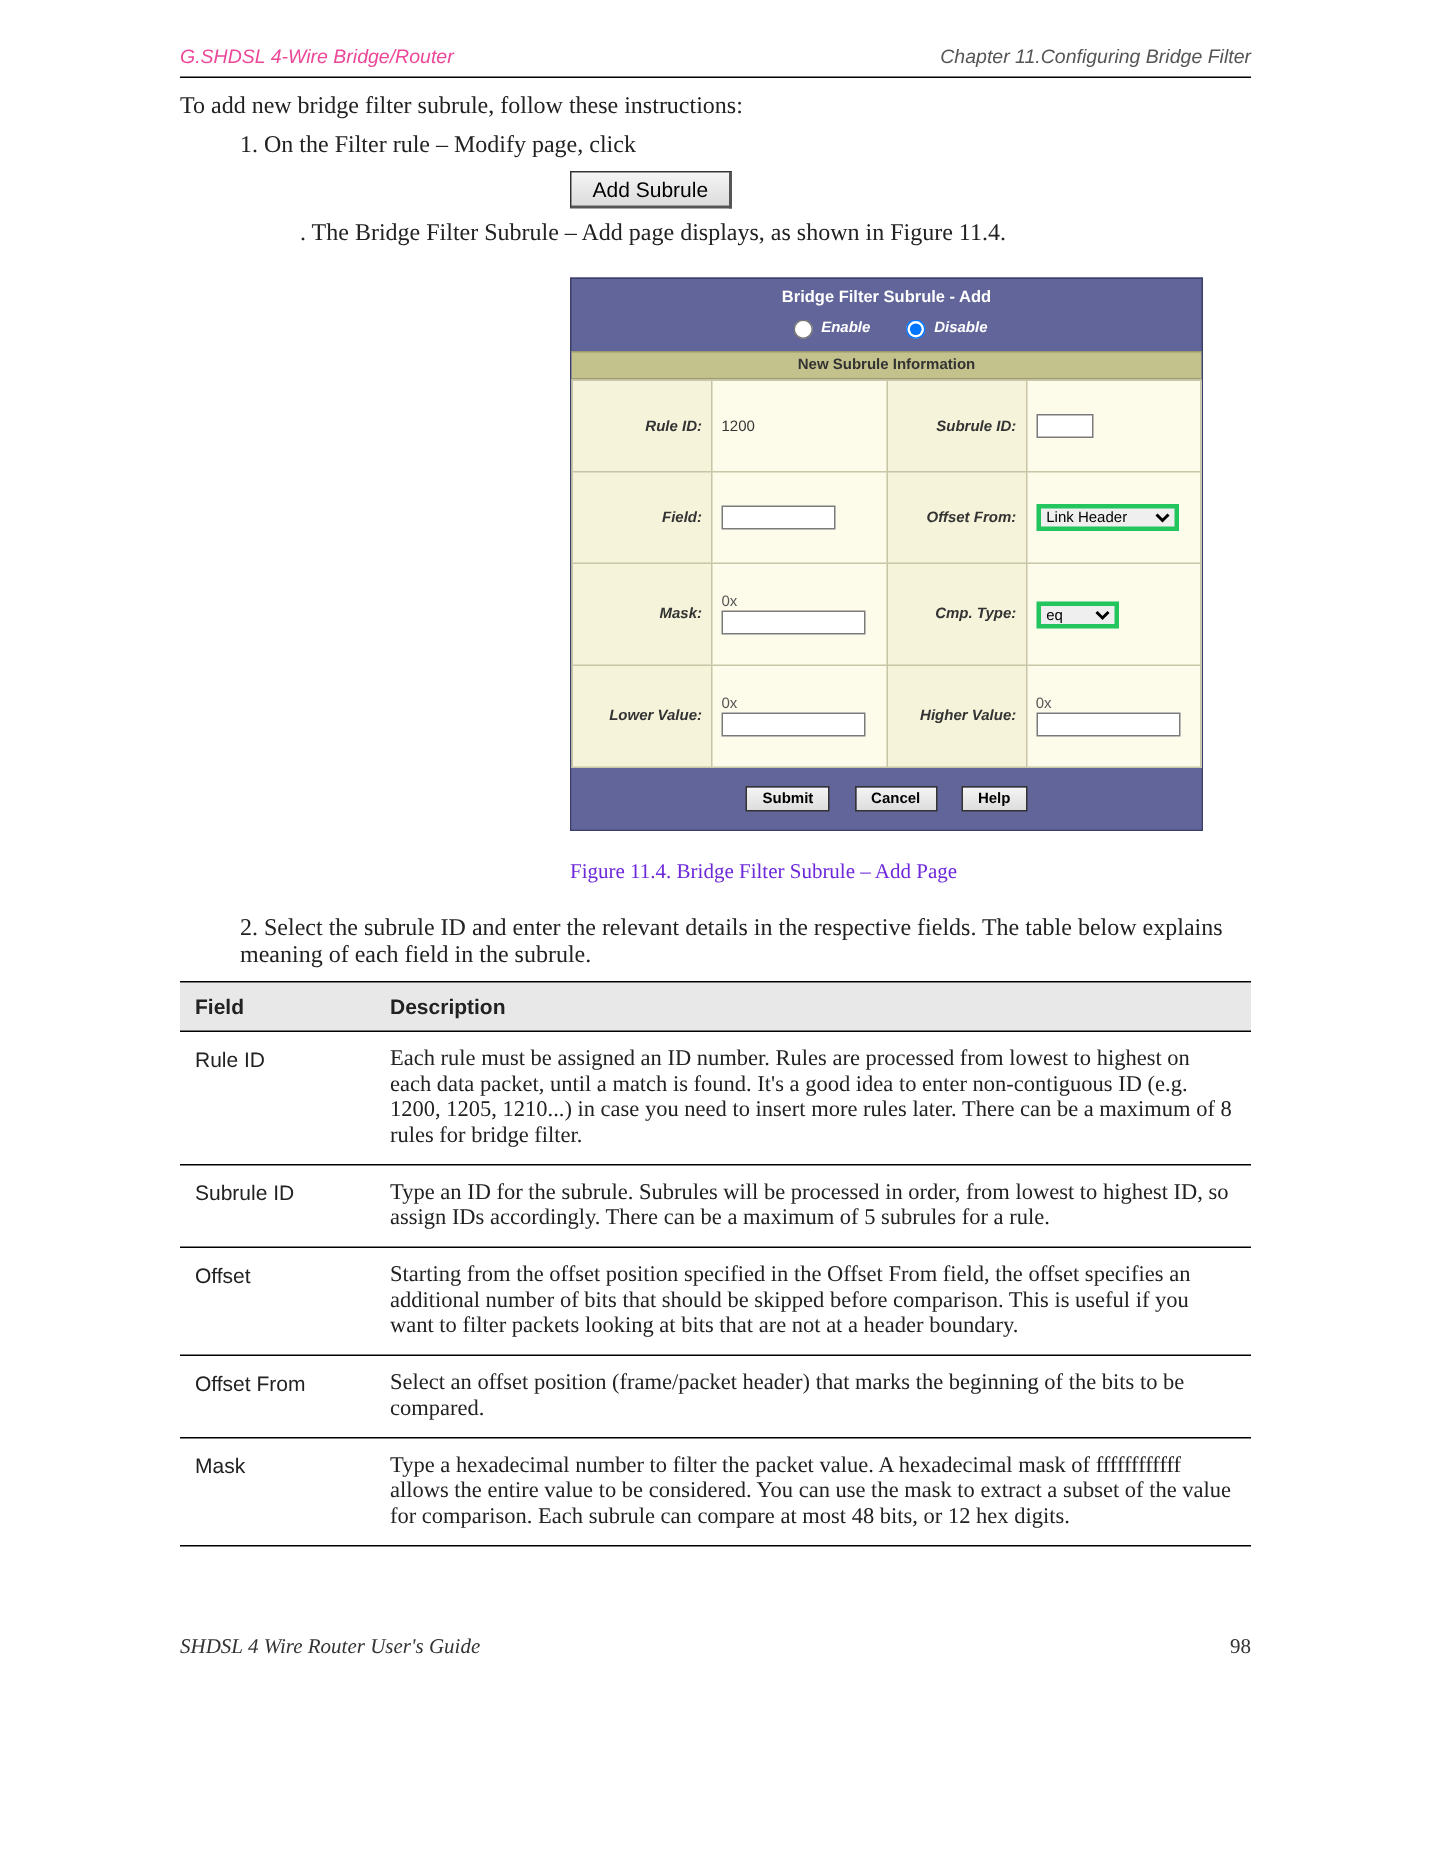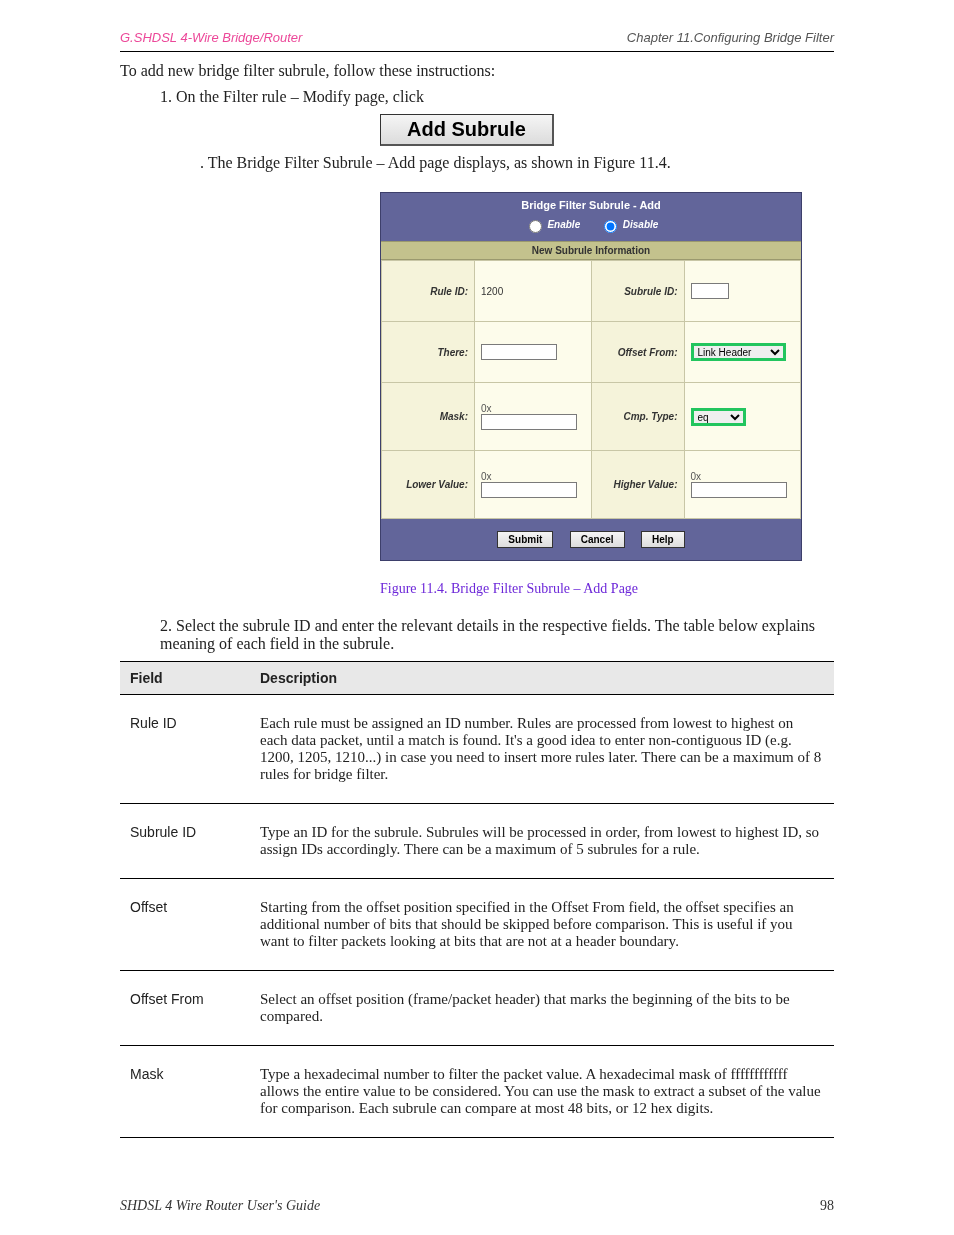--- a/index.html
+++ b/index.html
@@ -49,23 +49,23 @@
   .steps .para {
     margin-left: 40px;
   }
   .btn-add {
     display: inline-block;
     background: linear-gradient(#f5f5f5,#dcdcdc);
     border: 1px solid #333;
     border-right: 2px solid #555;
     border-bottom: 2px solid #555;
     font-family: Verdana, Arial, sans-serif;
-    font-weight: bold;
-    font-size: 20px;
-    padding: 3px 26px;
+    font-weight: normal;
+    font-size: 14px;
+    padding: 3px 14px;
     color: #000;
   }
   
   .dialog-wrap {
     margin: 20px 0 20px 260px;
   }
   .dialog {
     width: 420px;
     background: #62659a;
     border: 1px solid #3d3f6b;
@@ -185,21 +185,21 @@
     text-align: left;
     font-family: Arial, sans-serif;
     font-size: 14px;
     font-weight: bold;
     padding: 8px 10px;
     border-top: 1px solid #000;
     border-bottom: 1px solid #000;
   }
   .desc-table td {
     vertical-align: top;
-    padding: 20px 10px;
+    padding: 10px 10px;
     border-bottom: 1px solid #000;
   }
   .desc-table td.fname {
     width: 110px;
     font-family: Arial, sans-serif;
     font-size: 14px;
   }
   .footer {
     margin: 60px 120px 0 120px;
     display: flex;
@@ -256,21 +256,21 @@
           <tbody>
               <tr>
             <td class="lab">Rule ID:</td>
             <td class="val">1200</td>
             <td class="lab">Subrule ID:</td>
             <td class="val">
               <input class="txt-in small" type="text" style="">
             </td>
           </tr>
           <tr>
-            <td class="lab">There:</td>
+            <td class="lab">Field:</td>
             <td class="val">
               <input class="txt-in med" type="text" style="">
             </td>
             <td class="lab">Offset From:</td>
             <td class="val">
               <select class="sel" style="width:95px;">
                 <option>Link Header</option>
               </select>
             </td>
           </tr>

